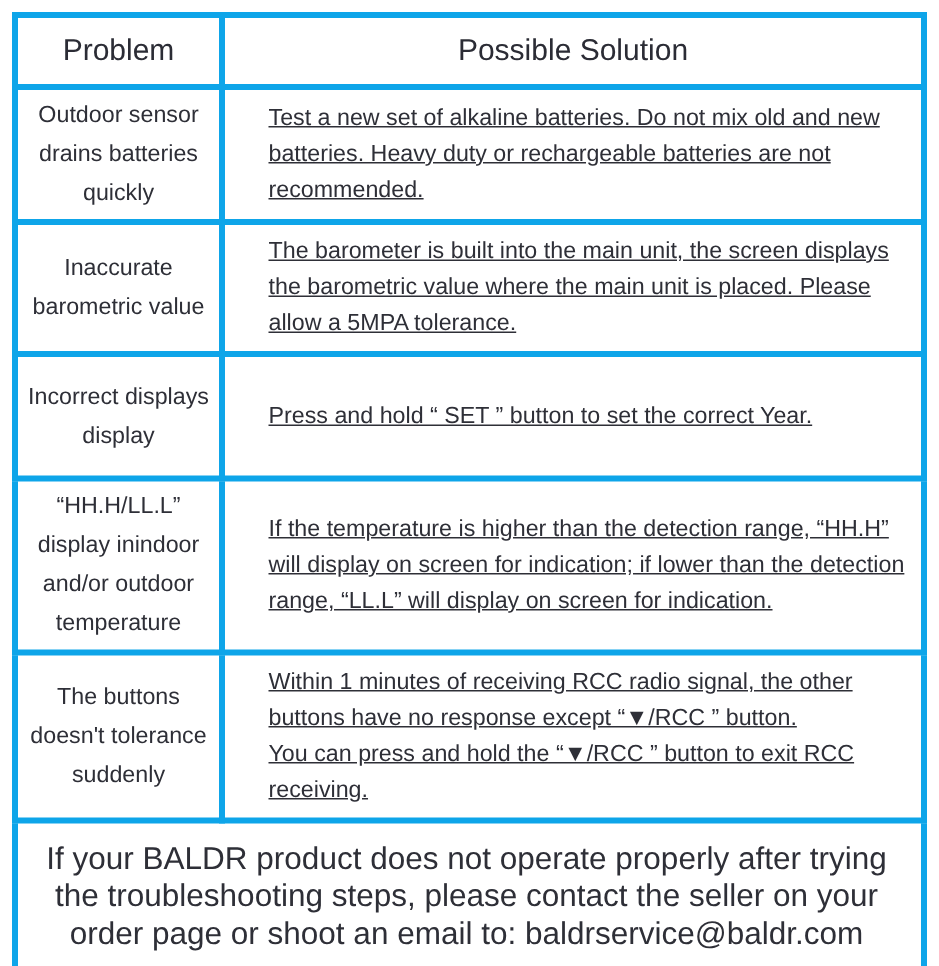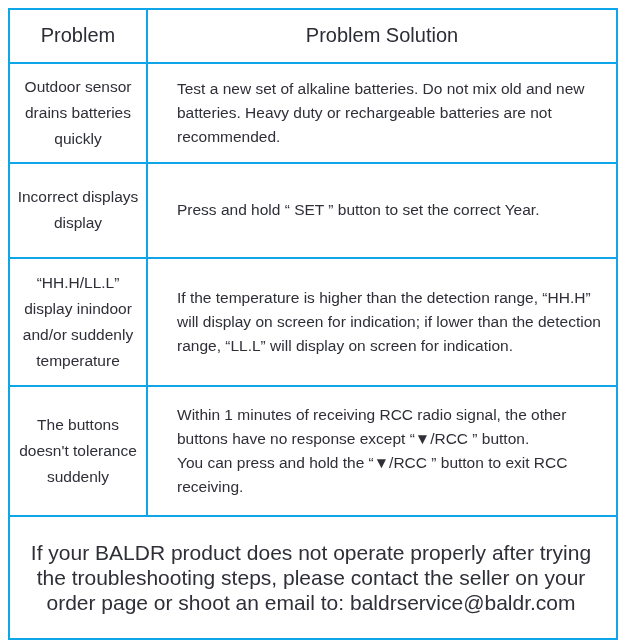--- a/index.html
+++ b/index.html
@@ -23,21 +23,21 @@
   }
   table.ts-table {
     border-collapse: collapse;
     table-layout: fixed;
     width: 610px;
     height: 632px;
     background: #ffffff;
   }
   .ts-table th,
   .ts-table td {
-    border: 2px solid #0ea5e9;
+    border: 4px solid #0ea5e9;
     vertical-align: middle;
   }
   
   .col-problem { width: 138px; }
   
   .ts-table tr:nth-child(1) { height: 48px; }
   .ts-table tr:nth-child(2) { height: 89px; }
   .ts-table tr:nth-child(3) { height: 85px; }
   .ts-table tr:nth-child(4) { height: 83px; }
   .ts-table tr:nth-child(5) { height: 116px; }
@@ -56,54 +56,59 @@
     font-size: 15.5px;
     line-height: 26px;
     padding: 4px 6px;
   }
   .solution-cell {
     text-align: left;
     font-size: 15.5px;
     line-height: 24px;
     padding: 6px 10px 6px 29px;
     white-space: pre-line;
+    text-decoration: underline;
   }
   .footer-cell {
     text-align: center;
     font-size: 21px;
     line-height: 25px;
     padding: 8px 12px 8px 8px;
     white-space: pre-line;
     vertical-align: middle;
   }
 </style>
 </head>
 <body>
 
 <div class="page">
   <table class="ts-table">
     <tbody>
       <tr>
         <th class="col-problem">Problem</th>
-        <th>Problem Solution</th>
+        <th>Possible Solution</th>
       </tr>
 
       <tr>
         <td class="problem-cell">Outdoor sensor drains batteries quickly</td>
         <td class="solution-cell">Test a new set of alkaline batteries. Do not mix old and new batteries. Heavy duty or rechargeable batteries are not recommended.</td>
       </tr>
 
+      <tr>
+        <td class="problem-cell">Inaccurate barometric value</td>
+        <td class="solution-cell">The barometer is built into the main unit, the screen displays the barometric value where the main unit is placed. Please allow a 5MPA tolerance.</td>
+      </tr>
 
       <tr>
         <td class="problem-cell">Incorrect displays display</td>
         <td class="solution-cell">Press and hold “ SET ”  button to set the correct Year.</td>
       </tr>
 
       <tr>
-        <td class="problem-cell">“HH.H/LL.L” display inindoor and/or suddenly temperature</td>
+        <td class="problem-cell">“HH.H/LL.L” display inindoor and/or outdoor temperature</td>
         <td class="solution-cell">If the temperature is higher than the detection range, “HH.H”  will display on screen for indication; if lower than the detection range, “LL.L”  will display on screen for indication.</td>
       </tr>
 
       <tr>
         <td class="problem-cell">The buttons doesn't tolerance suddenly</td>
         <td class="solution-cell">Within 1 minutes of receiving RCC radio signal, the other buttons have no response except  “▼/RCC ”  button.
 You can press and hold the  “▼/RCC ”  button to exit RCC receiving.</td>
       </tr>
 
       <tr>

